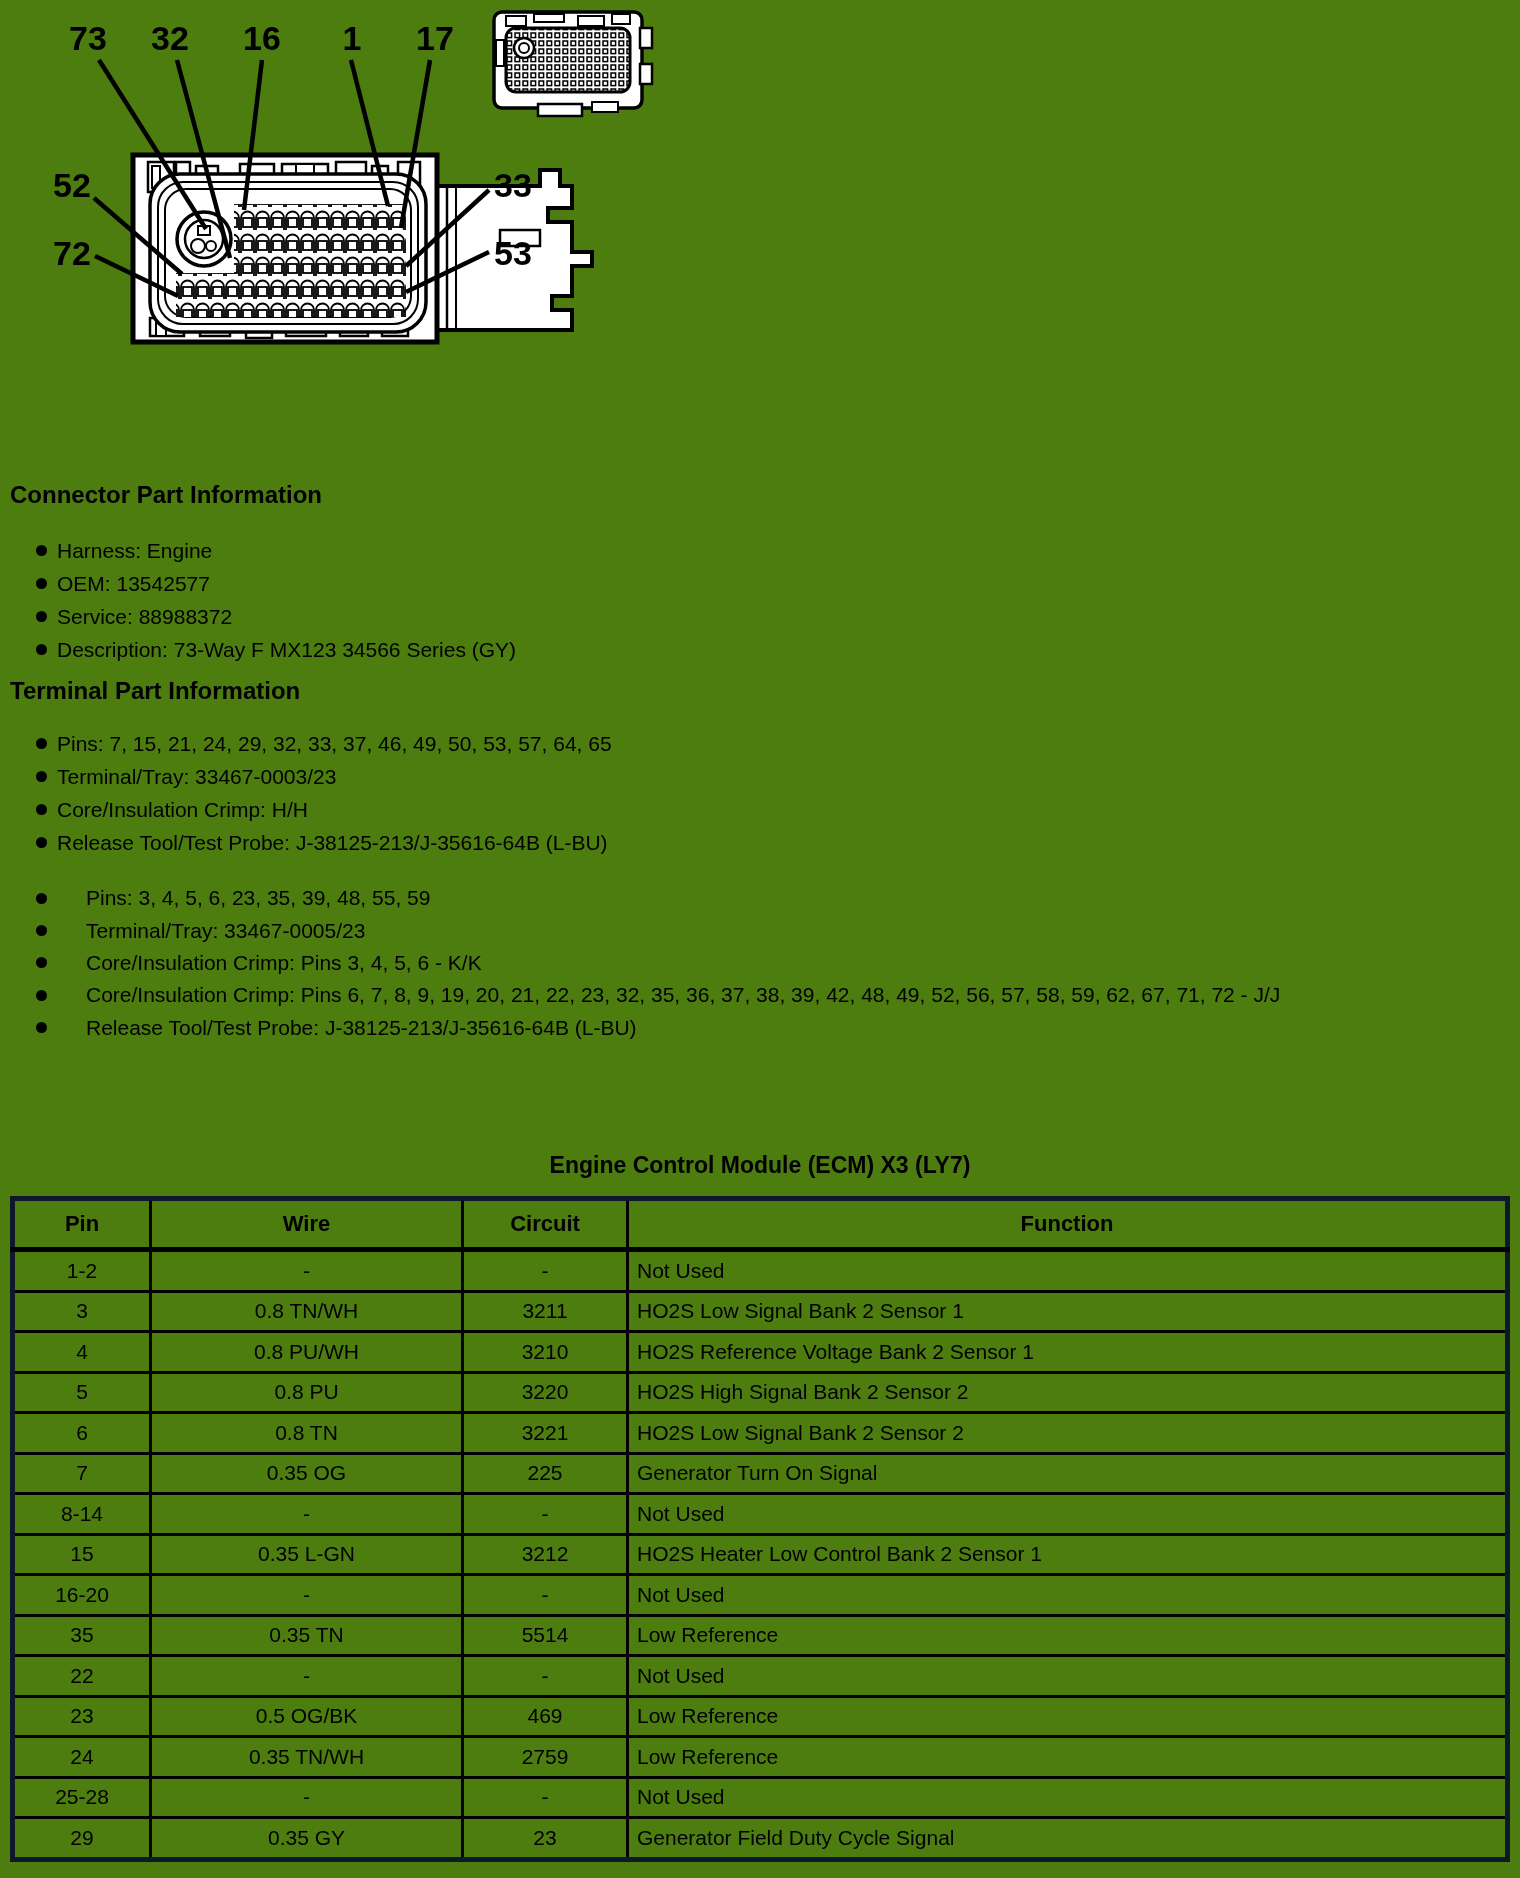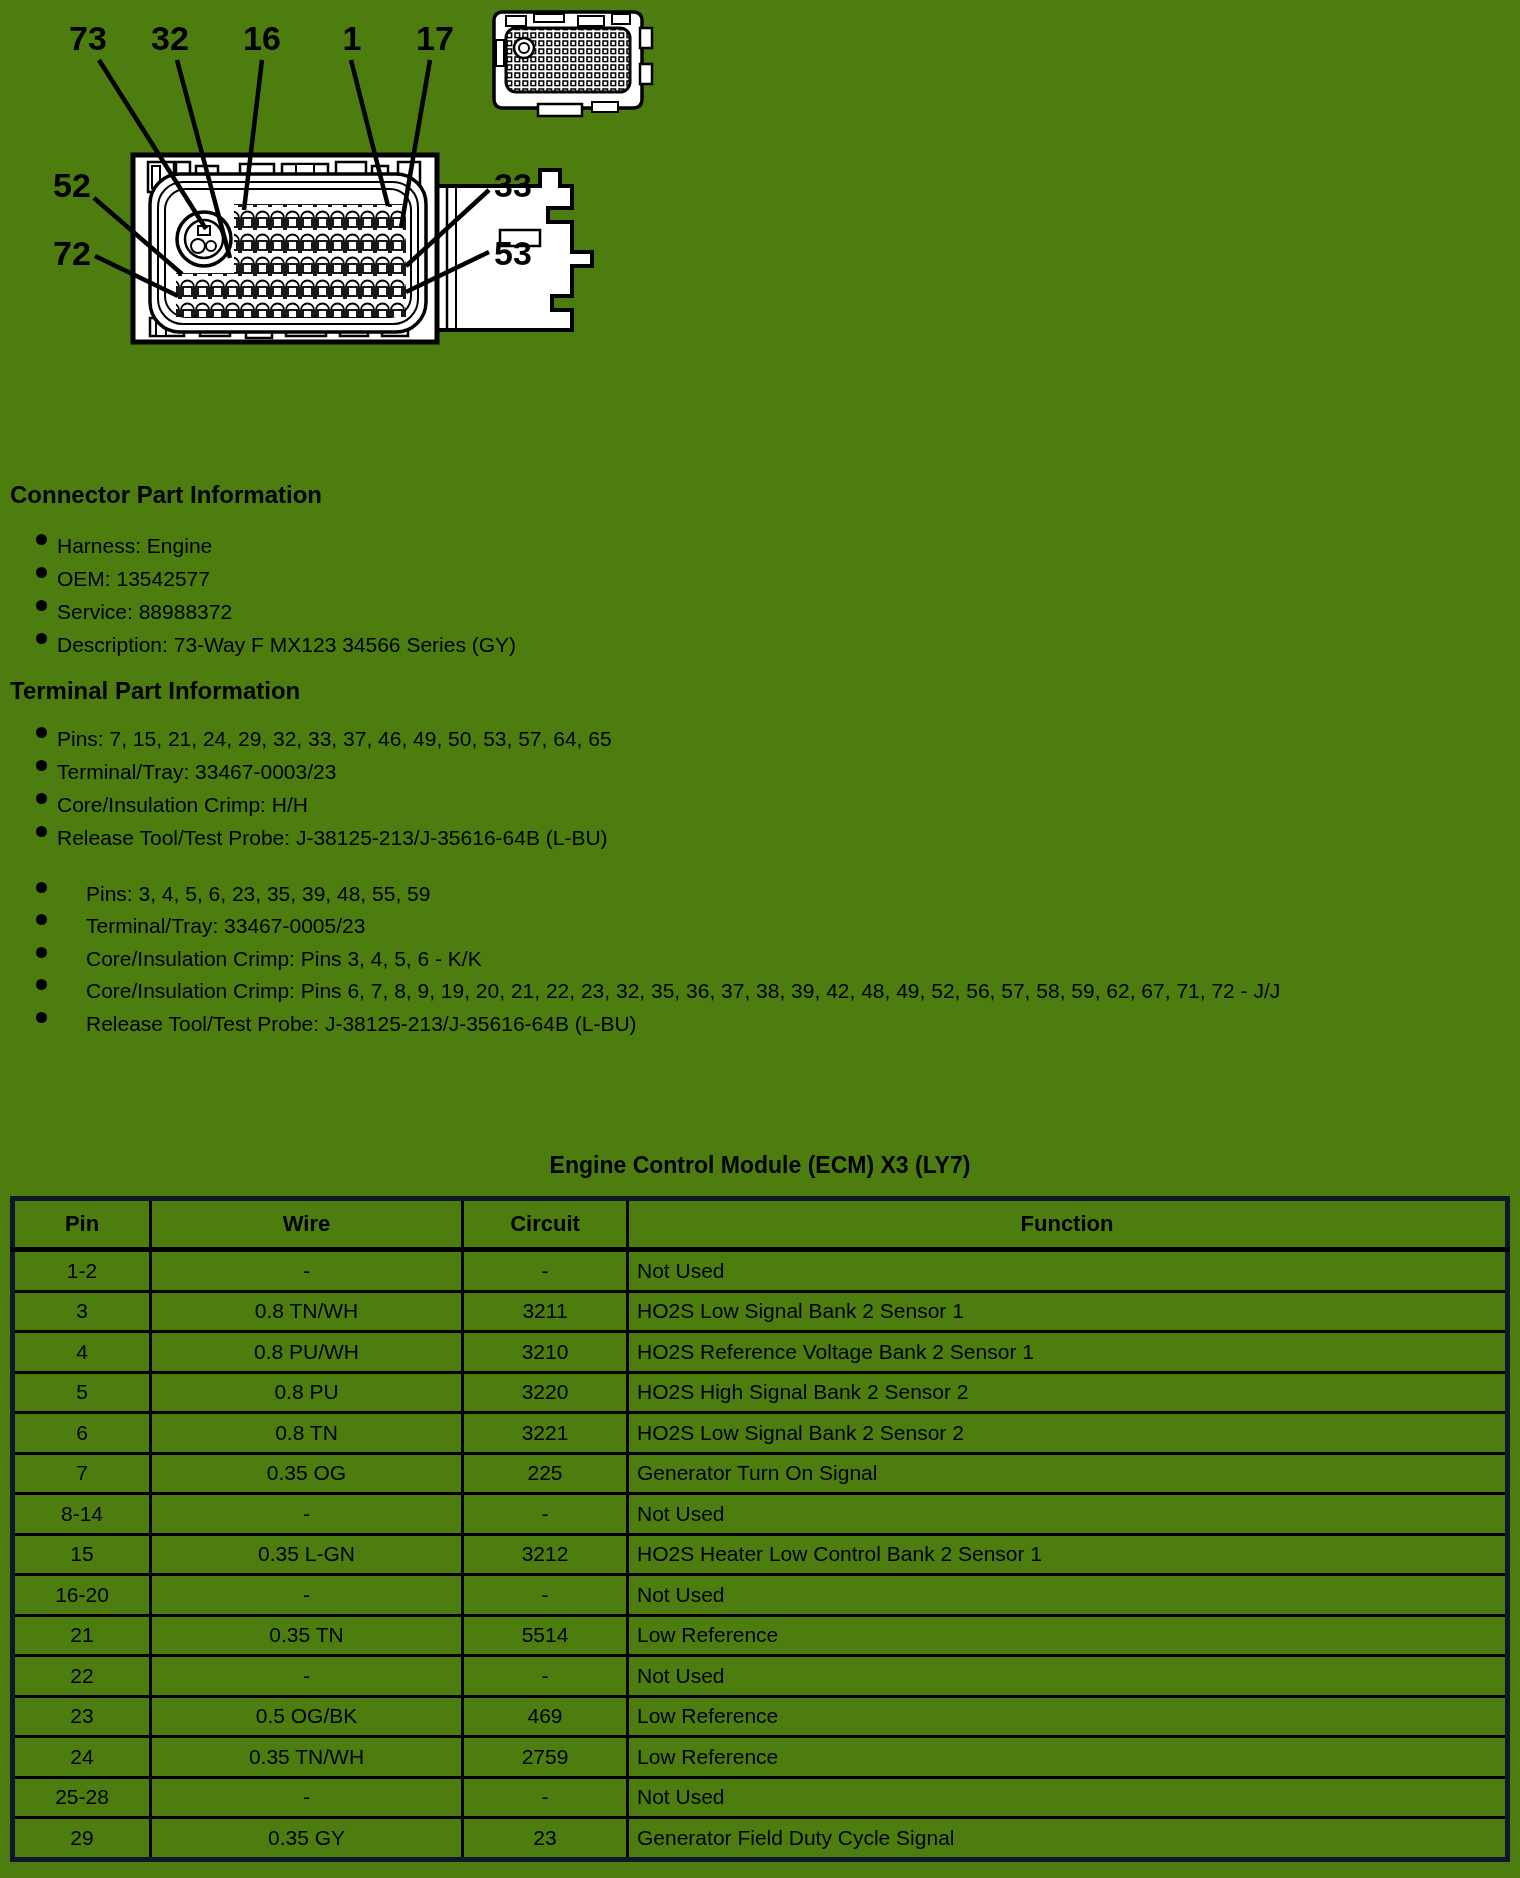--- a/index.html
+++ b/index.html
@@ -4,21 +4,21 @@
 <style>
   html,body{margin:0;padding:0;background:#ffffff;}
   body{width:1520px;height:1878px;font-family:"Liberation Sans",sans-serif;color:#000;}
   #page{position:relative;width:1520px;height:1878px;background:#4d7c0f;overflow:hidden;}
 
   .sec-heading{position:absolute;left:10px;font-size:24px;font-weight:bold;white-space:nowrap;}
   #connector-heading{top:481px;}
   #terminal-heading{top:677px;}
 
   ul.blist{position:absolute;left:10px;margin:0;padding:0;list-style:none;}
-  ul.blist li{display:flex;align-items:flex-start;white-space:nowrap;font-size:21px;padding-left:26px;}
+  ul.blist li{display:flex;align-items:center;white-space:nowrap;font-size:21px;padding-left:26px;}
   ul.pitch33 li{height:33px;}
   ul.pitch32 li{height:32.4px;gap:29px;}
   .bullet{display:inline-block;width:11px;height:11px;border-radius:50%;background:#000;margin-right:10px;flex:0 0 11px;}
 
   #table-title{position:absolute;top:1152px;left:10px;width:1500px;text-align:center;font-size:23px;font-weight:bold;}
 
   table#pin-table{position:absolute;top:1196px;left:10px;width:1500px;border-collapse:collapse;table-layout:fixed;
     border:5px solid #0f172a;font-size:21px;}
   #pin-table th{border:3px solid #000;border-bottom:5px solid #000;height:46px;font-size:22px;font-weight:bold;text-align:center;padding:0;}
   #pin-table td{border:3px solid #000;height:37.5px;padding:0 4px;overflow:hidden;white-space:nowrap;}
@@ -266,21 +266,21 @@
           <td class="cc">3212</td>
           <td class="cl">HO2S Heater Low Control Bank 2 Sensor 1</td>
         </tr>
       <tr>
           <td class="cc">16-20</td>
           <td class="cc">-</td>
           <td class="cc">-</td>
           <td class="cl">Not Used</td>
         </tr>
       <tr>
-          <td class="cc">21</td>
+          <td class="cc">35</td>
           <td class="cc">0.35 TN</td>
           <td class="cc">5514</td>
           <td class="cl">Low Reference</td>
         </tr>
       <tr>
           <td class="cc">22</td>
           <td class="cc">-</td>
           <td class="cc">-</td>
           <td class="cl">Not Used</td>
         </tr>

